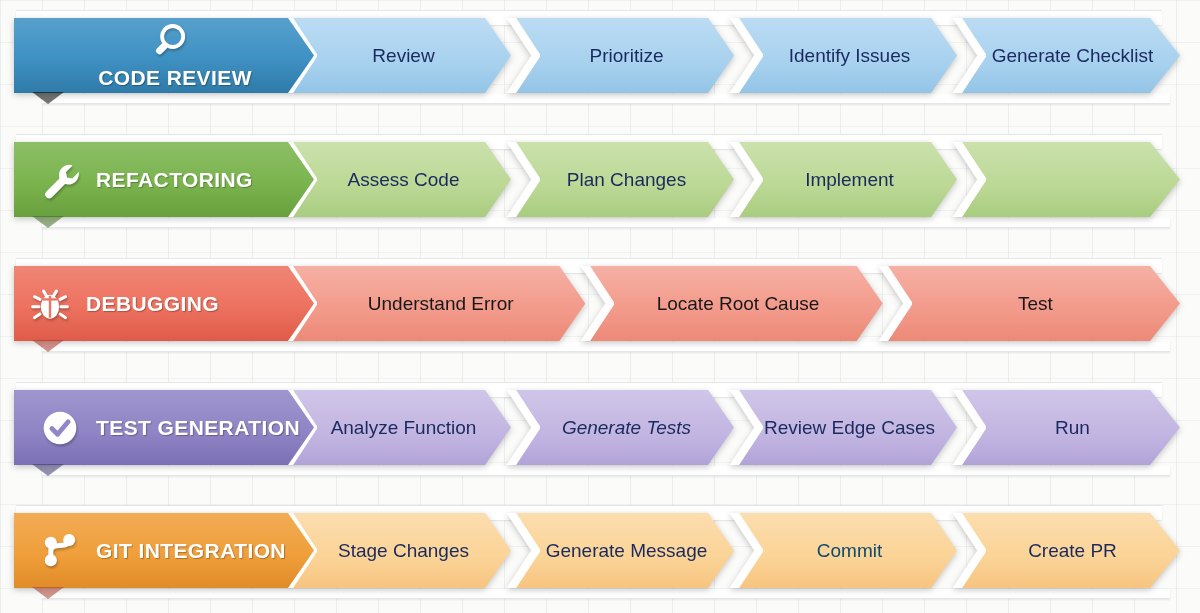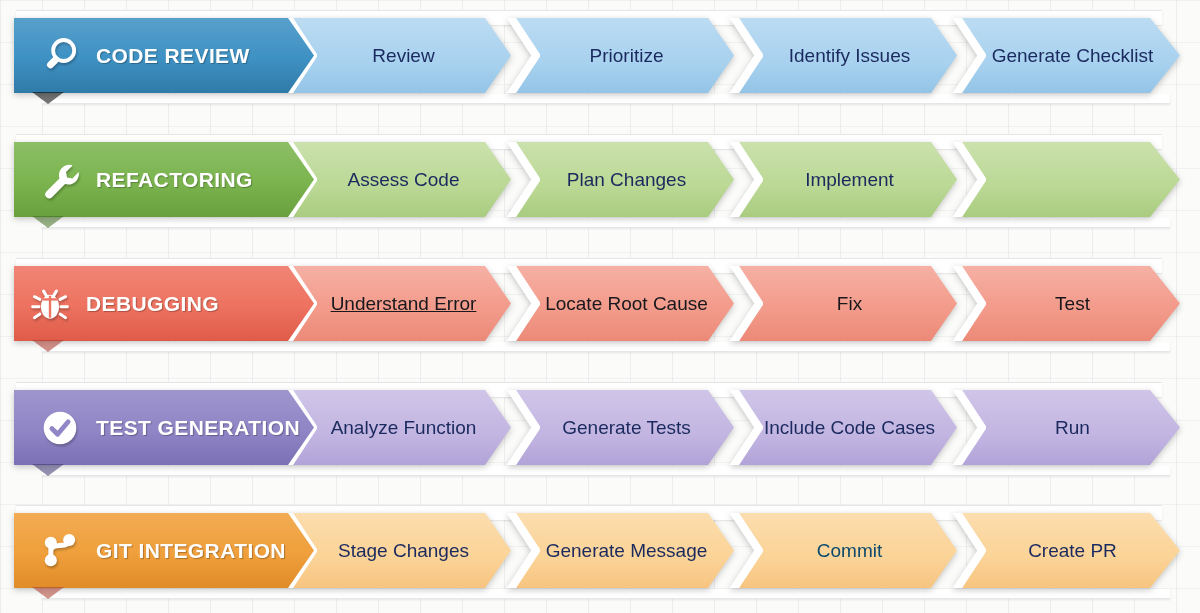--- a/index.html
+++ b/index.html
@@ -140,21 +140,21 @@
 </head>
 <body>
 
 <div id="grid-bg"></div>
 <div id="rows">
     <div class="row" style="top: 18px;">
       <div class="ledge"></div>
       <div class="ledge-bottom"></div>
       <div class="fold"></div>
       <div class="bar">
-        <div class="head" style="background: linear-gradient(rgb(63, 146, 196) 0%, rgb(63, 146, 196) 52%, rgb(47, 122, 168) 100%);">
+        <div class="head" style="background: linear-gradient(rgb(63, 146, 196) 0%, rgb(63, 146, 196) 52%, rgb(47, 122, 168) 100%); flex-direction: column;">
           <span class="head-icon">
             <svg viewBox="0 0 48 48" width="44" height="44">
       <circle cx="28" cy="18" r="11.5" fill="none" stroke="#fff" stroke-width="4.2"></circle>
       <rect x="9" y="27.5" width="14" height="7.6" rx="3.6" fill="#fff" transform="rotate(-45 16 31.3)"></rect>
     </svg>
           </span>
           <span class="head-label">CODE REVIEW</span>
         </div>
         <div class="steps">
           <div class="step mid" style="z-index: 4;">
@@ -266,39 +266,30 @@
           <span class="head-label">DEBUGGING</span>
         </div>
         <div class="steps">
           <div class="step mid" style="z-index: 4;">
             <div class="fill" style="background: linear-gradient(rgb(243, 155, 139) 0%, rgb(243, 155, 139) 58%, rgb(236, 137, 119) 100%);"></div>
             <div class="sep">
               <svg viewBox="0 0 34 75" preserveAspectRatio="none">
             <path d="M4 -2 L30 37.5 L4 77" fill="none" stroke="#ffffff" stroke-width="8" stroke-linejoin="miter"></path>
           </svg>
             </div>
-            <span class="step-label" style="color: rgb(24, 24, 28); text-decoration: underline;">Understand Error</span>
+            <span class="step-label" style="color: rgb(24, 24, 28);">Understand Error</span>
           </div>
           <div class="step mid" style="z-index: 3;">
             <div class="fill" style="background: linear-gradient(rgb(243, 155, 139) 0%, rgb(243, 155, 139) 58%, rgb(236, 137, 119) 100%);"></div>
             <div class="sep">
               <svg viewBox="0 0 34 75" preserveAspectRatio="none">
             <path d="M4 -2 L30 37.5 L4 77" fill="none" stroke="#ffffff" stroke-width="8" stroke-linejoin="miter"></path>
           </svg>
             </div>
             <span class="step-label" style="color: rgb(24, 24, 28);">Locate Root Cause</span>
-          </div>
-          <div class="step mid" style="z-index: 2;">
-            <div class="fill" style="background: linear-gradient(rgb(243, 155, 139) 0%, rgb(243, 155, 139) 58%, rgb(236, 137, 119) 100%);"></div>
-            <div class="sep">
-              <svg viewBox="0 0 34 75" preserveAspectRatio="none">
-            <path d="M4 -2 L30 37.5 L4 77" fill="none" stroke="#ffffff" stroke-width="8" stroke-linejoin="miter"></path>
-          </svg>
-            </div>
-            <span class="step-label" style="color: rgb(24, 24, 28);">Fix</span>
           </div>
           <div class="step last" style="z-index: 1;">
             <div class="fill" style="background: linear-gradient(rgb(243, 155, 139) 0%, rgb(243, 155, 139) 58%, rgb(236, 137, 119) 100%);"></div>
             <div class="sep">
               <svg viewBox="0 0 34 75" preserveAspectRatio="none">
             <path d="M4 -2 L30 37.5 L4 77" fill="none" stroke="#ffffff" stroke-width="8" stroke-linejoin="miter"></path>
           </svg>
             </div>
             <span class="step-label" style="color: rgb(24, 24, 28);">Test</span>
           </div>
@@ -322,37 +313,37 @@
         <div class="steps">
           <div class="step mid" style="z-index: 4;">
             <div class="fill" style="background: linear-gradient(rgb(195, 182, 226) 0%, rgb(195, 182, 226) 58%, rgb(178, 163, 216) 100%);"></div>
             <div class="sep">
               <svg viewBox="0 0 34 75" preserveAspectRatio="none">
             <path d="M4 -2 L30 37.5 L4 77" fill="none" stroke="#ffffff" stroke-width="8" stroke-linejoin="miter"></path>
           </svg>
             </div>
             <span class="step-label" style="color: rgb(27, 42, 94);">Analyze Function</span>
           </div>
-          <div class="step mid" style="z-index: 3;">
+          <div class="step mid" style="z-index: 3; font-style: italic;">
             <div class="fill" style="background: linear-gradient(rgb(195, 182, 226) 0%, rgb(195, 182, 226) 58%, rgb(178, 163, 216) 100%);"></div>
             <div class="sep">
               <svg viewBox="0 0 34 75" preserveAspectRatio="none">
             <path d="M4 -2 L30 37.5 L4 77" fill="none" stroke="#ffffff" stroke-width="8" stroke-linejoin="miter"></path>
           </svg>
             </div>
             <span class="step-label" style="color: rgb(27, 42, 94);">Generate Tests</span>
           </div>
           <div class="step mid" style="z-index: 2;">
             <div class="fill" style="background: linear-gradient(rgb(195, 182, 226) 0%, rgb(195, 182, 226) 58%, rgb(178, 163, 216) 100%);"></div>
             <div class="sep">
               <svg viewBox="0 0 34 75" preserveAspectRatio="none">
             <path d="M4 -2 L30 37.5 L4 77" fill="none" stroke="#ffffff" stroke-width="8" stroke-linejoin="miter"></path>
           </svg>
             </div>
-            <span class="step-label" style="color: rgb(27, 42, 94);">Include Code Cases</span>
+            <span class="step-label" style="color: rgb(27, 42, 94);">Review Edge Cases</span>
           </div>
           <div class="step last" style="z-index: 1;">
             <div class="fill" style="background: linear-gradient(rgb(195, 182, 226) 0%, rgb(195, 182, 226) 58%, rgb(178, 163, 216) 100%);"></div>
             <div class="sep">
               <svg viewBox="0 0 34 75" preserveAspectRatio="none">
             <path d="M4 -2 L30 37.5 L4 77" fill="none" stroke="#ffffff" stroke-width="8" stroke-linejoin="miter"></path>
           </svg>
             </div>
             <span class="step-label" style="color: rgb(27, 42, 94);">Run</span>
           </div>

